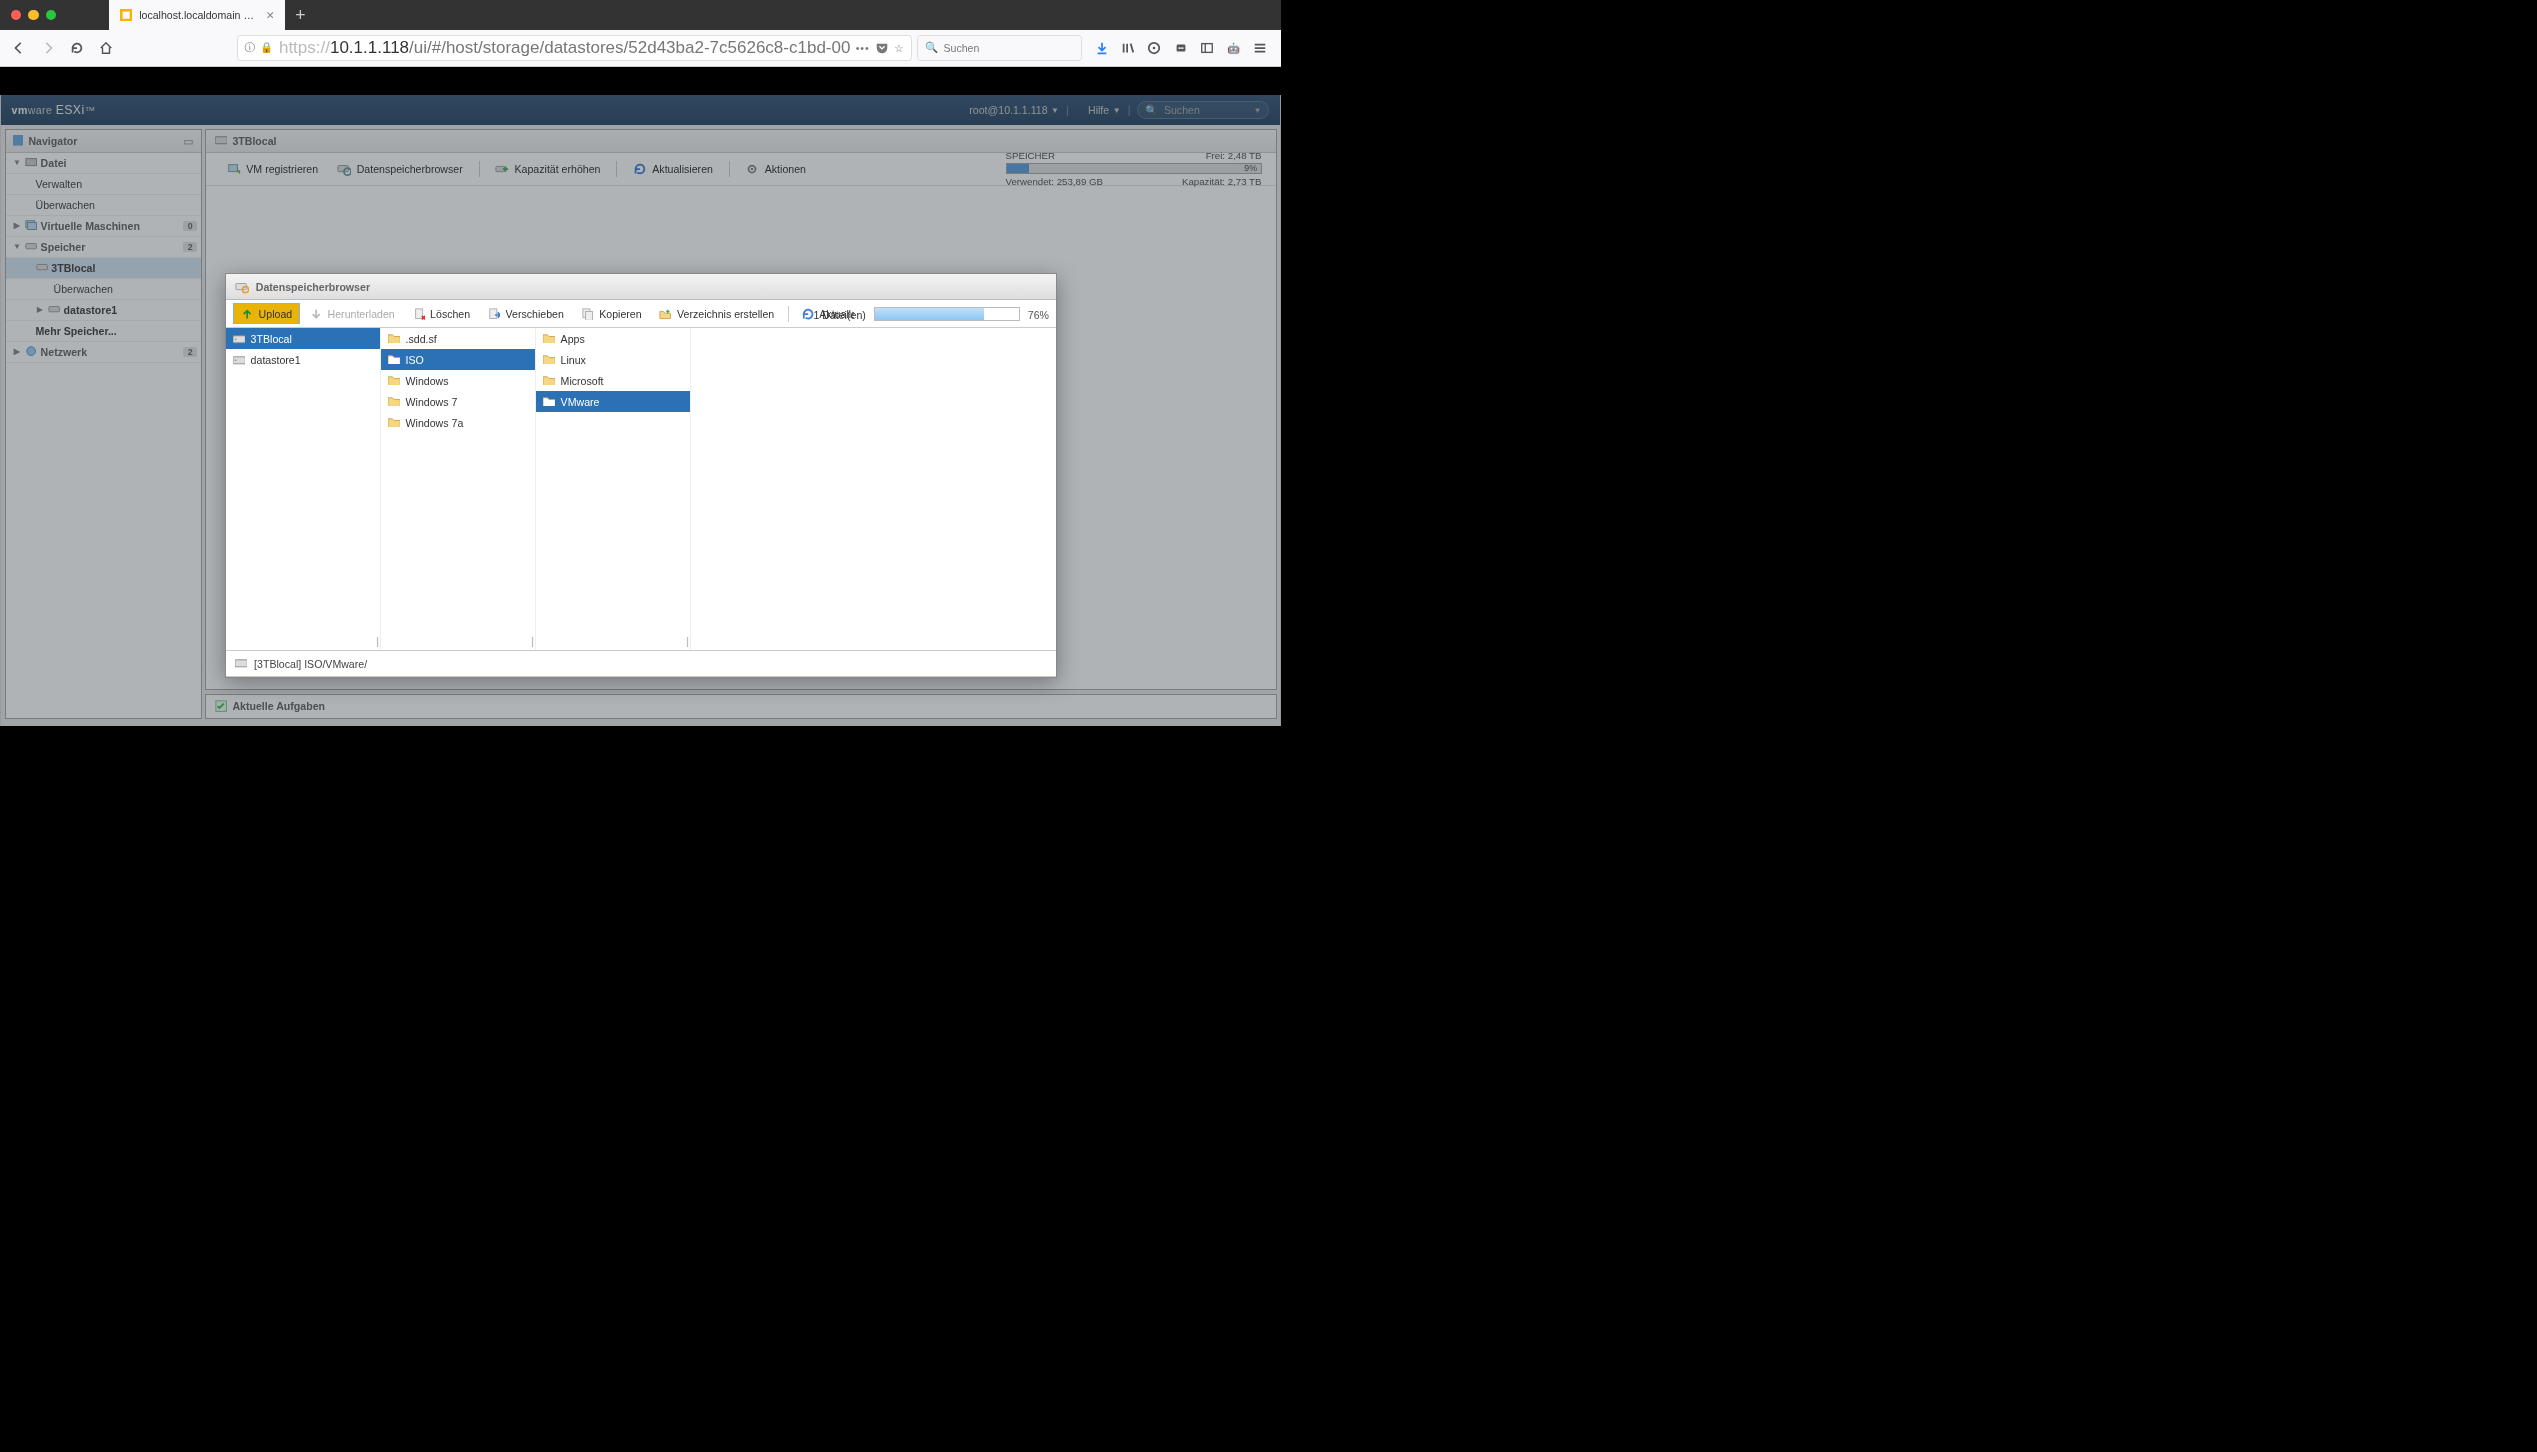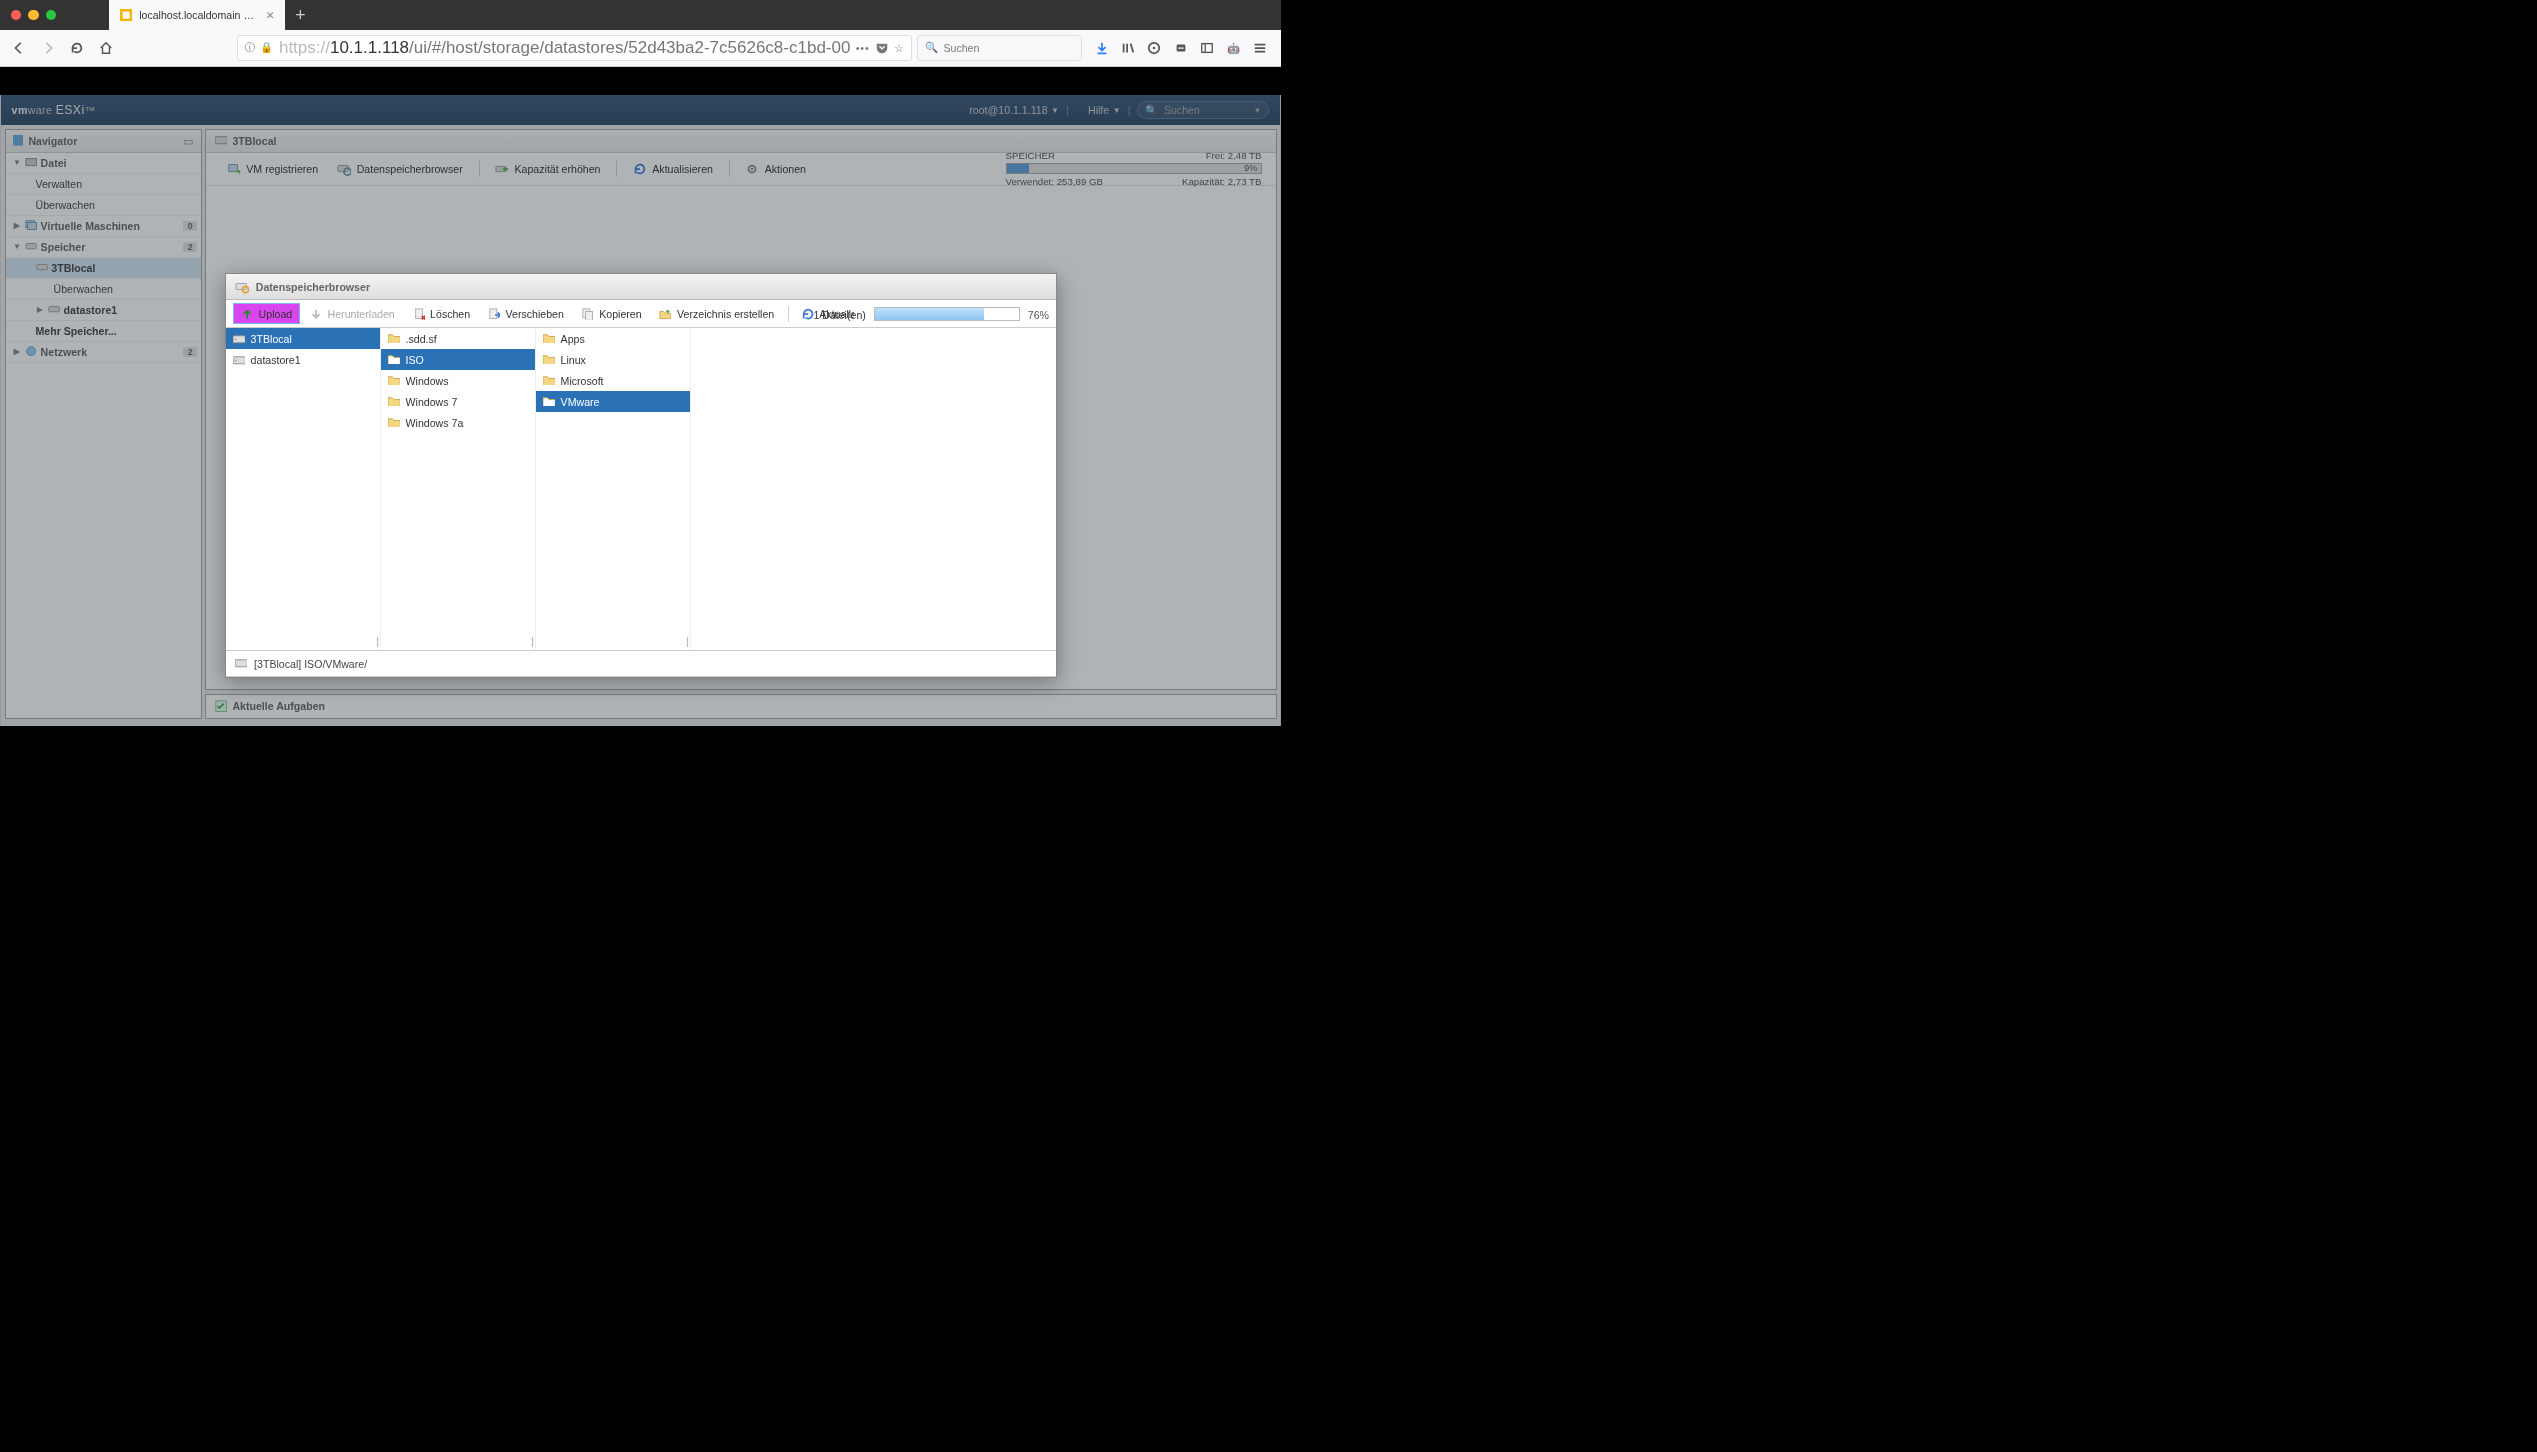--- a/index.html
+++ b/index.html
@@ -63,21 +63,21 @@
 .tasks-panel{height:25px;background:#fdfdfd;border:0.9px solid #aaa;display:flex;align-items:center;padding:0 8.8px;gap:5.3px;color:#666;font-weight:bold;font-size:10.6px;}
 
 
 .overlay-dim{position:absolute;inset:0;background:rgba(30,40,50,0.35);z-index:10;}
 
 
 .dialog{position:absolute;left:224px;top:178px;width:832px;background:#fff;border:0.9px solid #888;box-shadow:0 5.3px 21px rgba(0,0,0,0.35);z-index:20;font-size:10.6px;}
 .dlg-title{height:26.4px;background:linear-gradient(#f3f3f3,#dedede);display:flex;align-items:center;padding:0 8.8px;gap:7px;color:#666;font-weight:bold;border-bottom:0.9px solid #bbb;}
 .dlg-toolbar{height:28px;display:flex;align-items:center;padding:0 7px;gap:1.8px;border-bottom:0.9px solid #ccc;}
 .dlg-btn{display:flex;align-items:center;gap:5.3px;padding:0 7px;height:21px;border:0.9px solid transparent;color:#333;}
-.dlg-btn.primary{border:0.9px solid #7fb6e8;background:#d946ef;}
+.dlg-btn.primary{border:0.9px solid #7fb6e8;background:#eab308;}
 .dlg-btn.disabled{color:#aaa;}
 .dsep{width:0.9px;height:16px;background:#d0d0d0;margin:0 3.5px;}
 .progress-wrap{margin-left:auto;display:flex;align-items:flex-end;gap:8px;}
 .progress-label{color:#333;}
 .progress-bar{width:146px;height:14px;border:0.9px solid #bbb;background:#fff;}
 .progress-bar .fill{height:100%;background:linear-gradient(#bfe0fb,#8fc6f0);}
 .progress-pct{color:#555;}
 
 .dlg-cols{display:flex;height:322px;}
 .dlg-col{width:155px;border-right:0.9px solid #eee;position:relative;}

